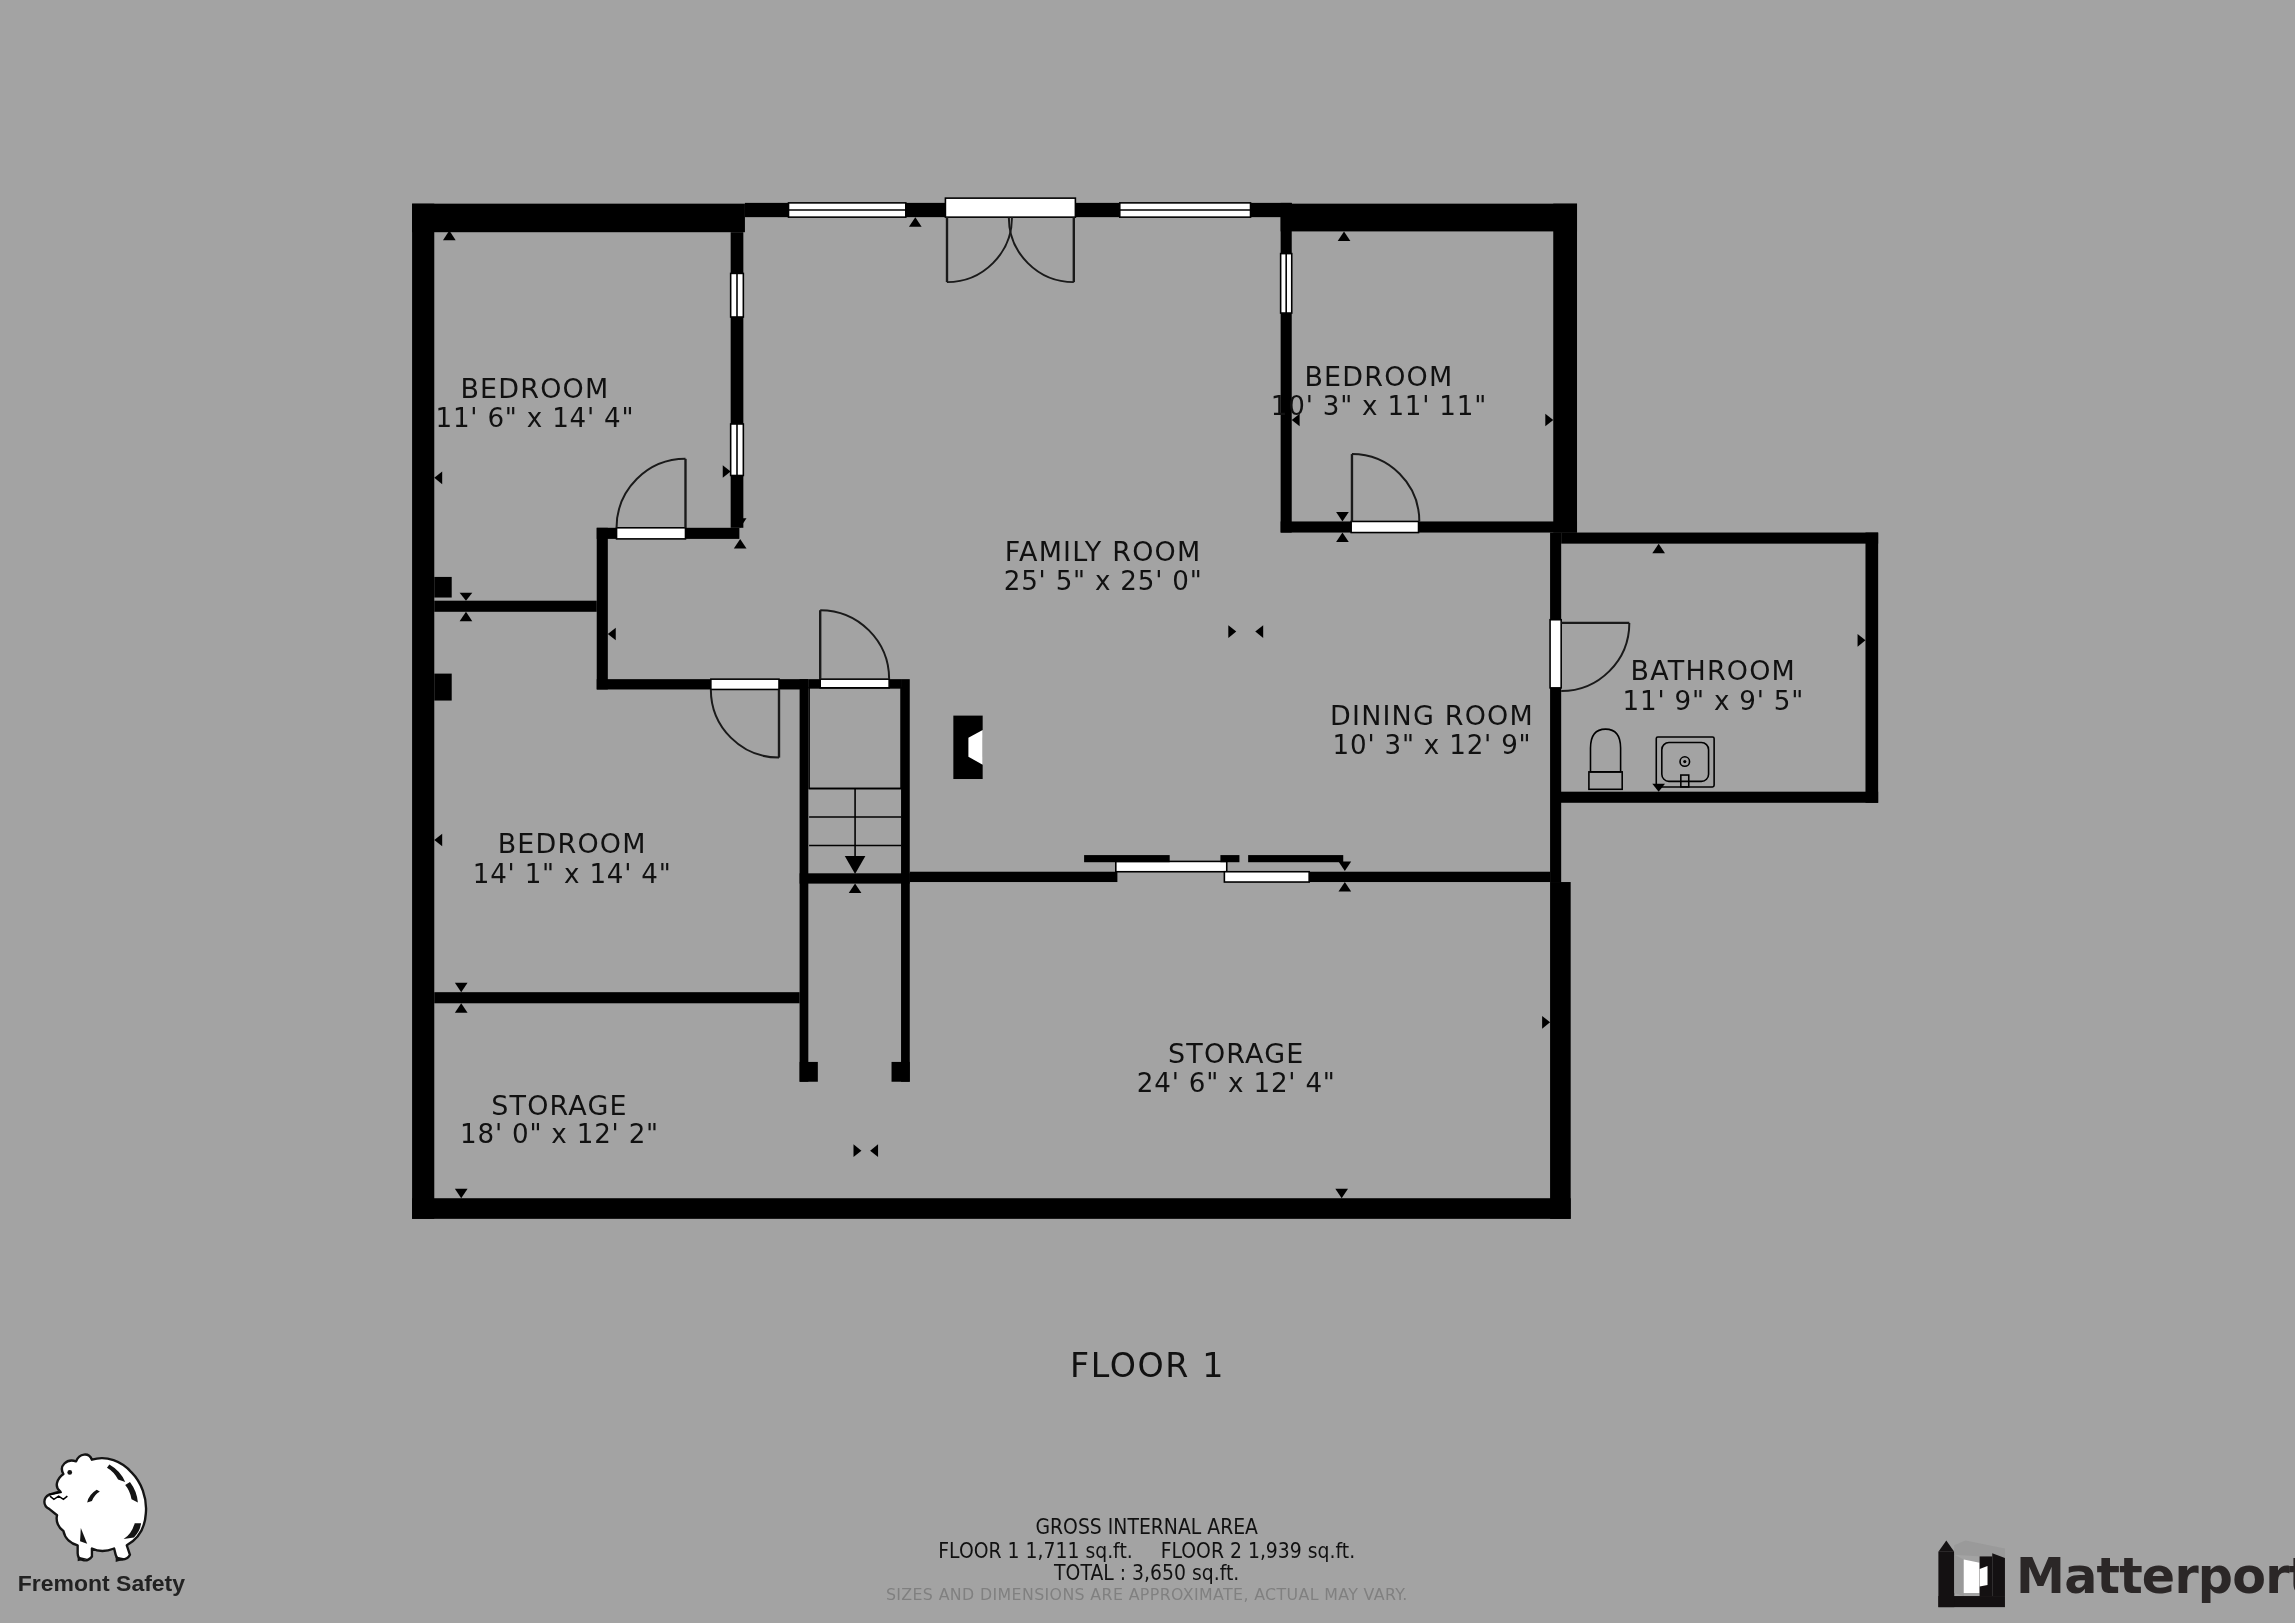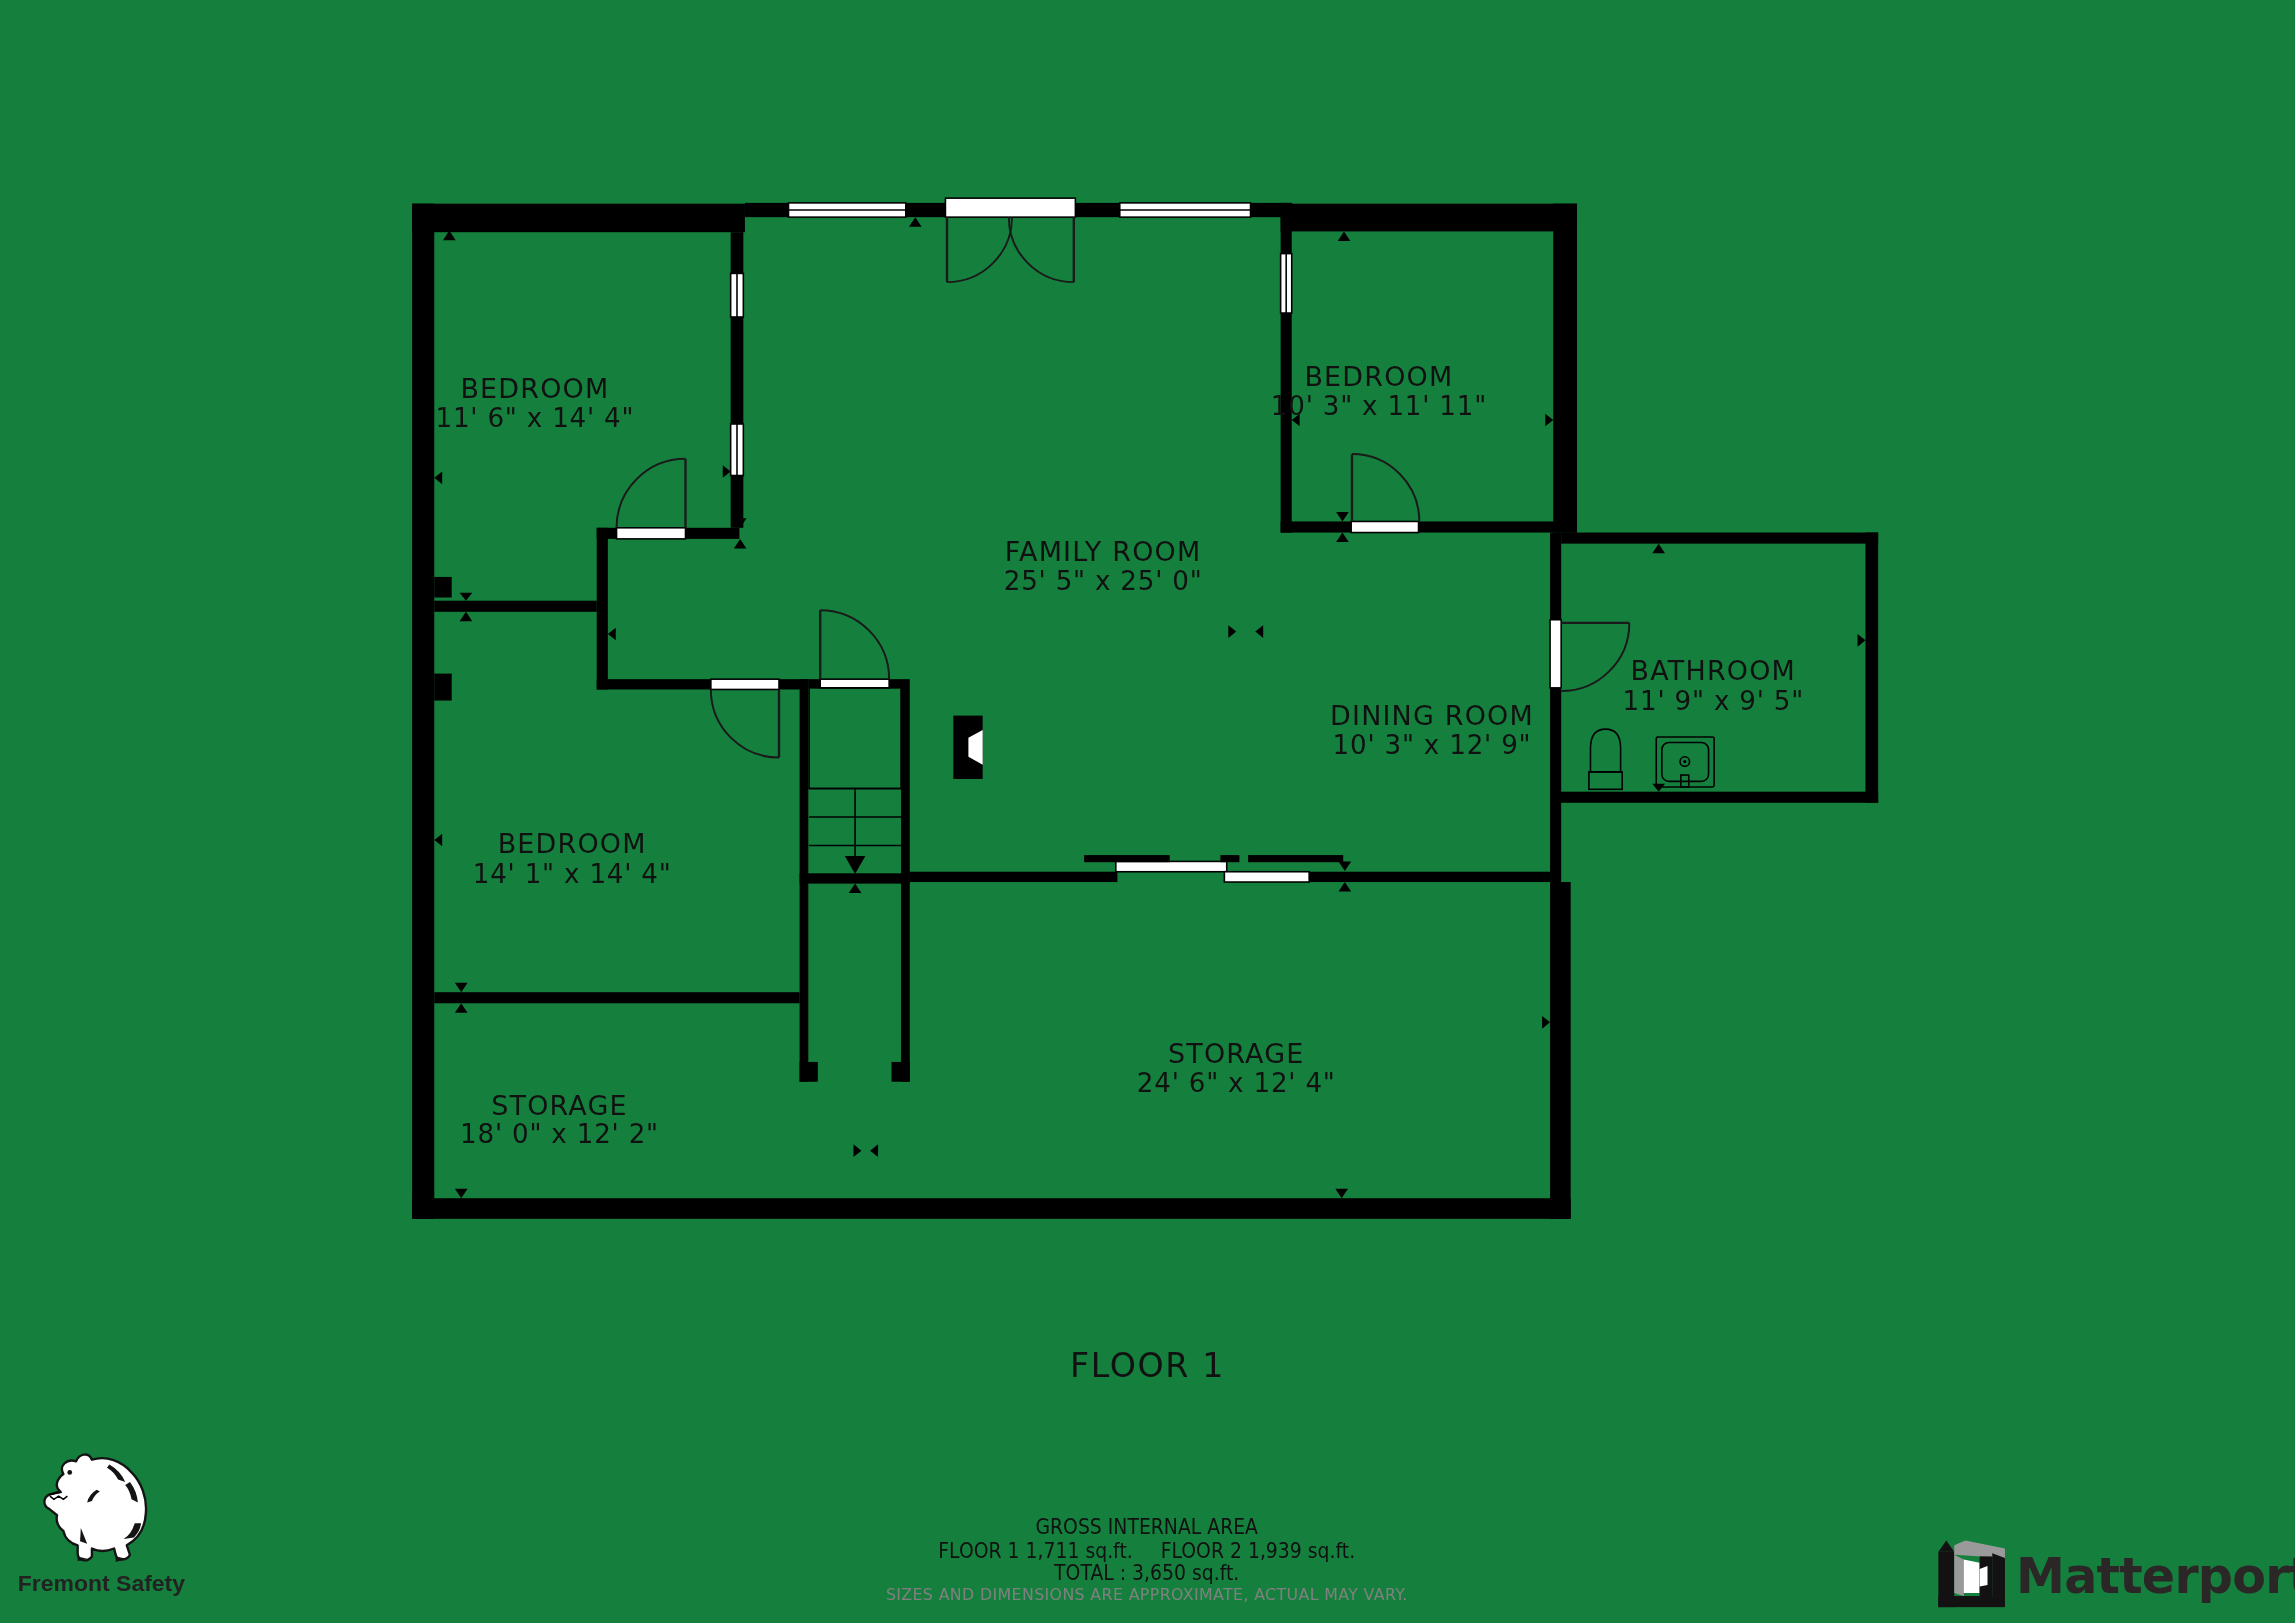--- a/index.html
+++ b/index.html
@@ -1,16 +1,16 @@
 <!DOCTYPE html>
 <html style="font-size:12.7px"><head>
 <meta charset="utf-8">
 <style>
   html,body{margin:0;padding:0;background:#ffffff;}
-  .stage{position:relative;width:2295px;height:1623px;background:#15803d;overflow:hidden;
+  .stage{position:relative;width:2295px;height:1623px;background:#a3a3a3;overflow:hidden;
          font-family:"DejaVu Sans", sans-serif;}
   svg{position:absolute;inset:0;display:block;}
   .wall{fill:#000;}
   .thin{stroke:#000;stroke-width:2;fill:none;}
   .sill{fill:#fff;stroke:#000;stroke-width:2;}
   .winline{stroke:#000;stroke-width:2;}
   .doorarc{stroke:#1a1a1a;stroke-width:2.5;fill:none;}
   .doorleaf{stroke:#1a1a1a;stroke-width:3;fill:none;}
   .marker{fill:#000;}
   .rname{font-size:34px;letter-spacing:1.5px;fill:#111;text-anchor:middle;}

